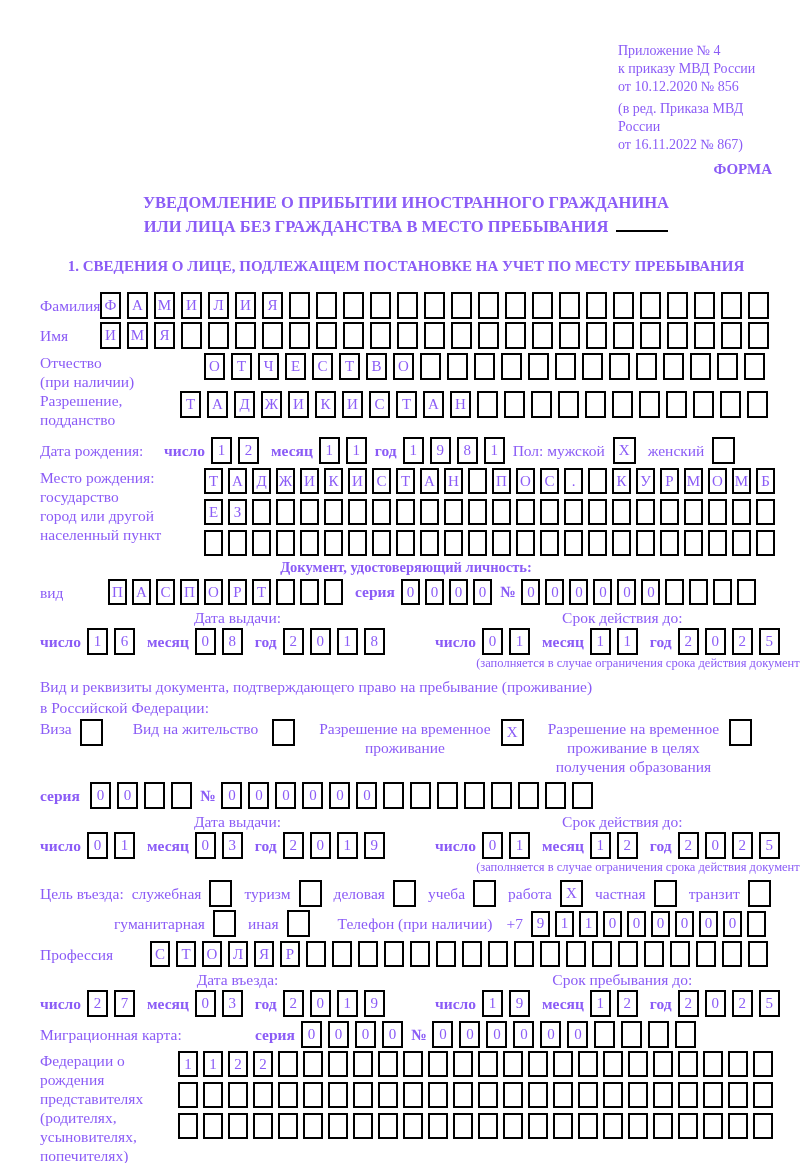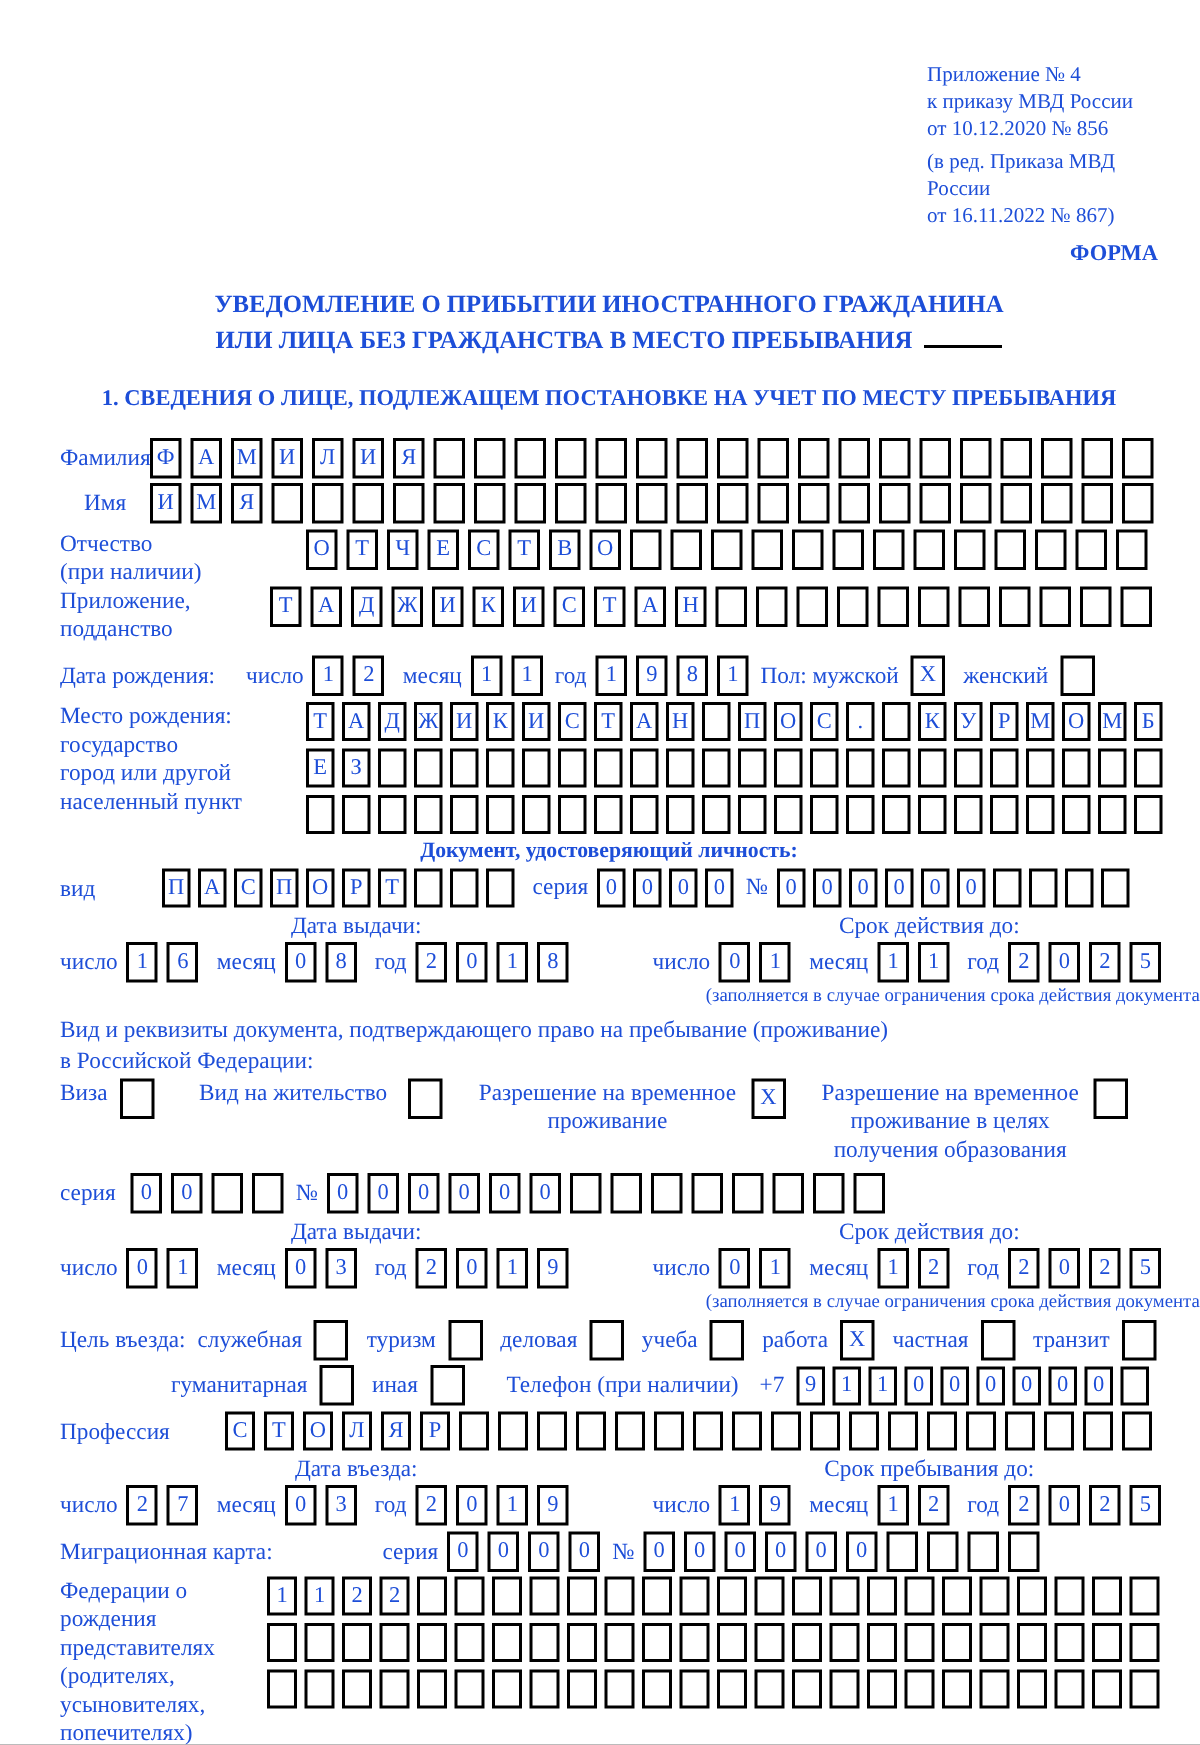--- a/index.html
+++ b/index.html
@@ -1,53 +1,53 @@
 <!DOCTYPE html>
 <html><head>
 <meta charset="utf-8">
 <style>
   html,body{margin:0;padding:0;background:#888;}
   .page{
-    width:800px;height:1163px;background:#ffffff;color:#1d4ed8;
+    width:800px;height:1163px;background:#ffffff;color:#8b5cf6;
     font-family:"Liberation Serif","DejaVu Serif",serif;
     position:relative;box-sizing:border-box;
     padding:42px 28px 0 40px;overflow:hidden;
   }
   .annex{margin-left:578px;font-size:14px;line-height:18px;}
   .annex2{margin-top:4px;}
   .forma{margin-top:6px;text-align:right;font-weight:bold;font-size:15px;line-height:19px;}
   .title{margin-top:12px;text-align:center;font-weight:bold;font-size:16.5px;line-height:24px;}
   .blank-line{display:inline-block;width:52px;border-bottom:2px solid #000;margin-left:8px;height:14px;}
   .sec{margin-top:18px;text-align:center;font-weight:bold;font-size:15px;line-height:19px;}
   .row{display:flex;align-items:center;}
   .rowtop{display:flex;align-items:flex-start;}
   .lbl{font-size:15.5px;line-height:19px;flex:none;}
   .lblcol{flex:none;font-size:15.5px;line-height:19px;}
-  .w60{width:60px;text-align:center;}
+  .w60{width:60px;}
   .w164{width:164px;}
   .w140{width:140px;}
   .w110{width:110px;}
   .w138{width:138px;}
   .cells{display:flex;gap:6px;flex:none;}
   .cell{
     box-sizing:border-box;flex:none;width:21px;height:27px;border:2px solid #000;
     display:flex;align-items:center;justify-content:center;
     font-size:15px;line-height:1;background:#fff;
   }
   .c24{gap:5px;}
   .c24 .cell{width:19px;height:26px;}
   .c26{gap:6px;}
   .c26 .cell{width:20px;height:26px;}
   .stack{display:flex;flex-direction:column;gap:5px;}
   .chk{
     box-sizing:border-box;flex:none;width:23px;height:27px;border:2px solid #000;
     display:inline-flex;align-items:center;justify-content:center;font-size:15px;background:#fff;
   }
   .dochead{margin-top:2px;text-align:center;font-weight:bold;font-size:14.5px;line-height:19px;}
-  .dsub{font-size:15.5px;margin-right:6px;flex:none;}
+  .dsub{font-size:15.5px;margin-right:6px;flex:none;font-weight:bold;}
   .datepair{display:flex;margin-top:4px;}
   .datecol{display:flex;flex-direction:column;}
   .datecol.left{width:395px;flex:none;}
   .datecol.right{flex:1;}
   .datetitle{text-align:center;font-size:15.5px;line-height:17px;}
   .daterow{display:flex;align-items:center;margin-top:2px;}
   .note{margin-top:1px;font-size:12.5px;line-height:15px;text-align:right;white-space:nowrap;}
   .intro{margin-top:6px;font-size:15.5px;line-height:19px;}
   .optml{text-align:center;font-size:15.5px;line-height:19px;flex:none;}
   .opts{display:flex;align-items:center;flex-wrap:nowrap;text-align:right;}
@@ -168,21 +168,21 @@
         <div class="cell"></div>
         <div class="cell"></div>
         <div class="cell"></div>
         <div class="cell"></div>
         <div class="cell"></div>
       </div>
   </div>
 
   <div class="rowtop">
     <div class="lblcol w140">
-      <div>Приложение,</div>
+      <div>Разрешение,</div>
       <div>подданство</div>
     </div>
     <div class="cells">
         <div class="cell">Т</div>
         <div class="cell">А</div>
         <div class="cell">Д</div>
         <div class="cell">Ж</div>
         <div class="cell">И</div>
         <div class="cell">К</div>
         <div class="cell">И</div>

